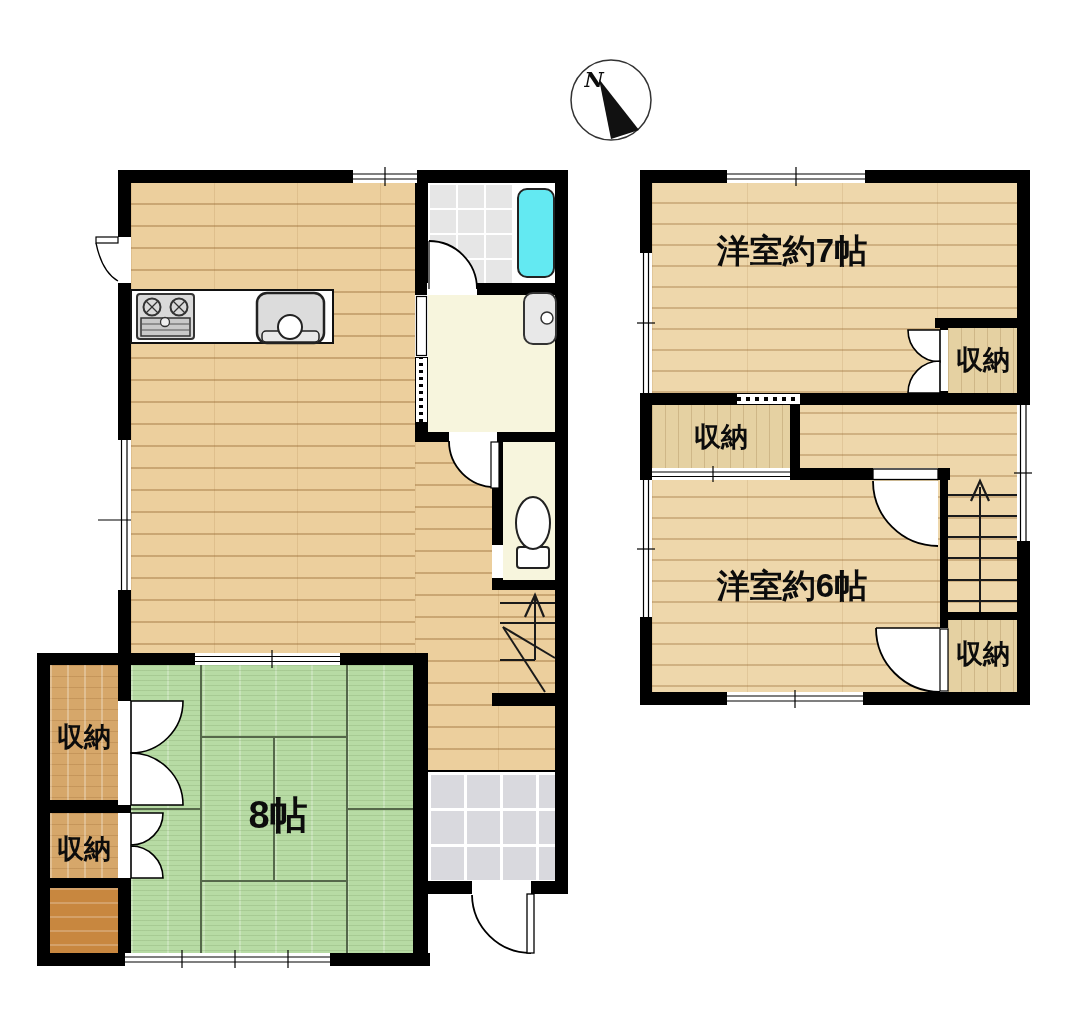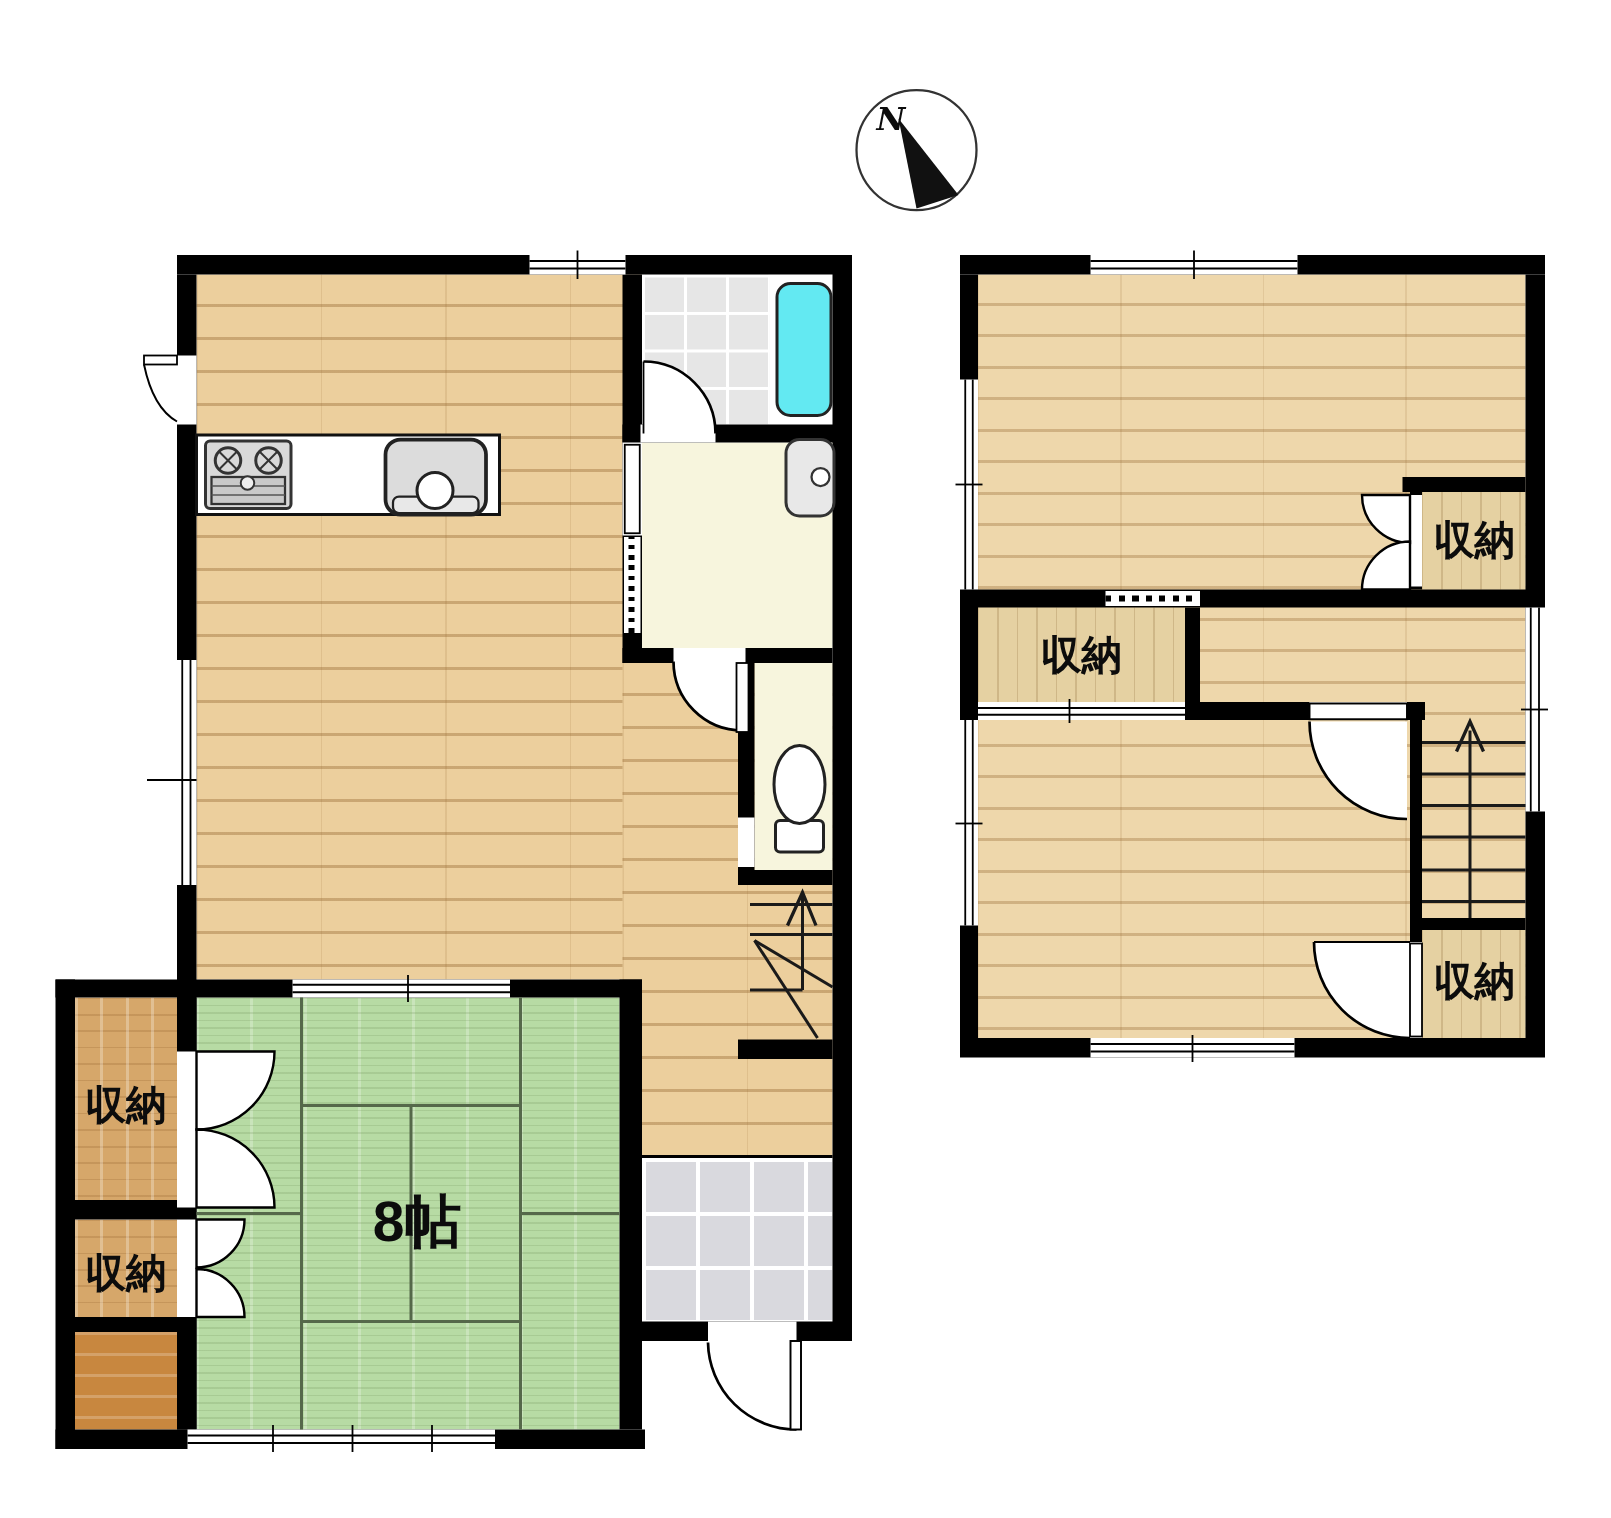--- a/index.html
+++ b/index.html
@@ -273,18 +273,20 @@
     <g>
       <circle cx="611" cy="100" r="40" fill="#ffffff" stroke="#333" stroke-width="1.5"></circle>
       <path d="M599,79 L611,139 L639,130 Z" fill="#111"></path>
     </g>
   </svg>
 
   <div class="lbl" style="left:278px;top:815px;font-size:38px">8帖</div>
   <div class="lbl" style="left:84px;top:737px;font-size:27px">収納</div>
   <div class="lbl" style="left:84px;top:849px;font-size:27px">収納</div>
 
+  <div class="lbl" style="left:792px;top:251px;font-size:33px">洋室約7帖</div>
+  <div class="lbl" style="left:792px;top:586px;font-size:33px">洋室約6帖</div>
   <div class="lbl" style="left:983px;top:360px;font-size:27px">収納</div>
   <div class="lbl" style="left:721px;top:437px;font-size:27px">収納</div>
   <div class="lbl" style="left:983px;top:654px;font-size:27px">収納</div>
 
   <div class="lbl" style="left:594px;top:79px;font-size:21px;font-style:italic;font-family:'DejaVu Serif',serif">N</div>
 </div>
 
 </body></html>

